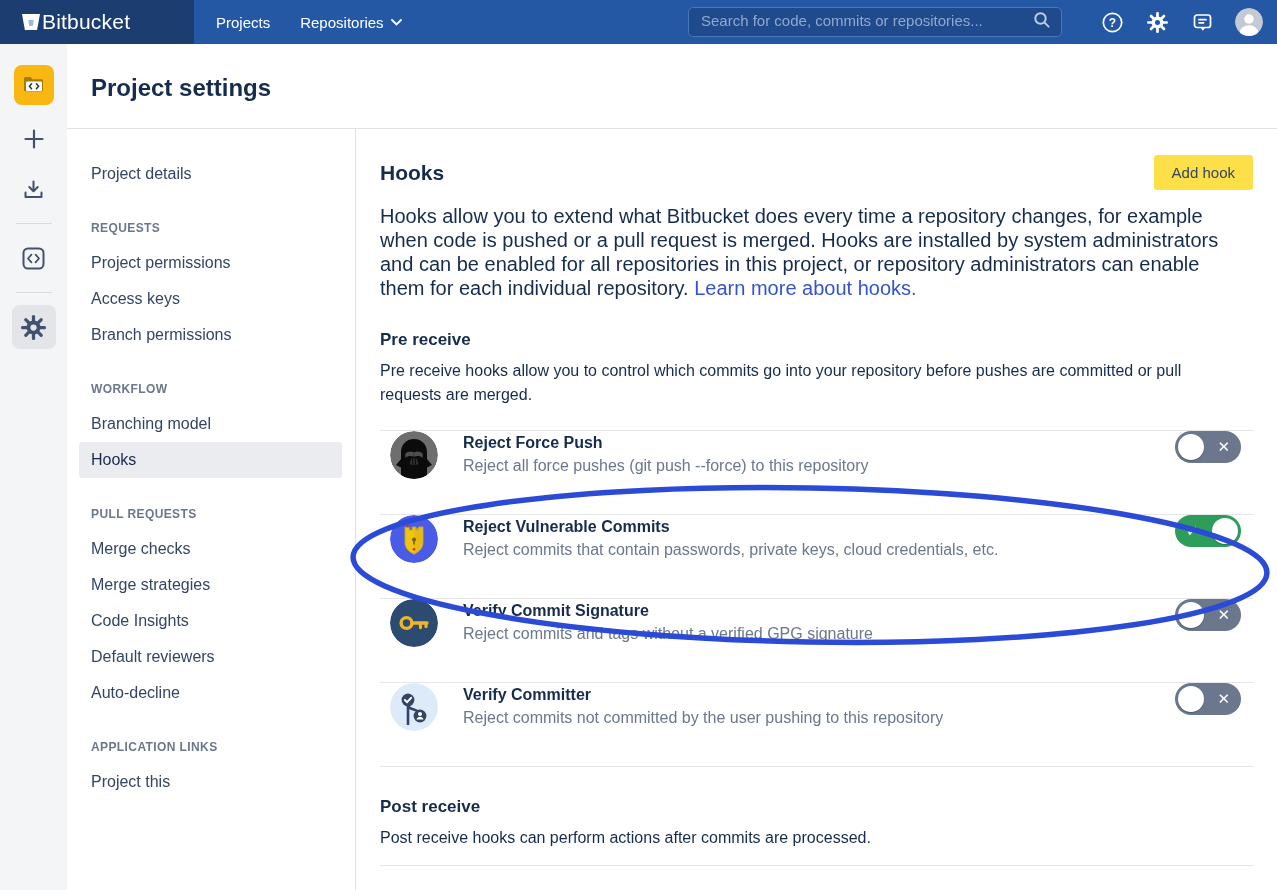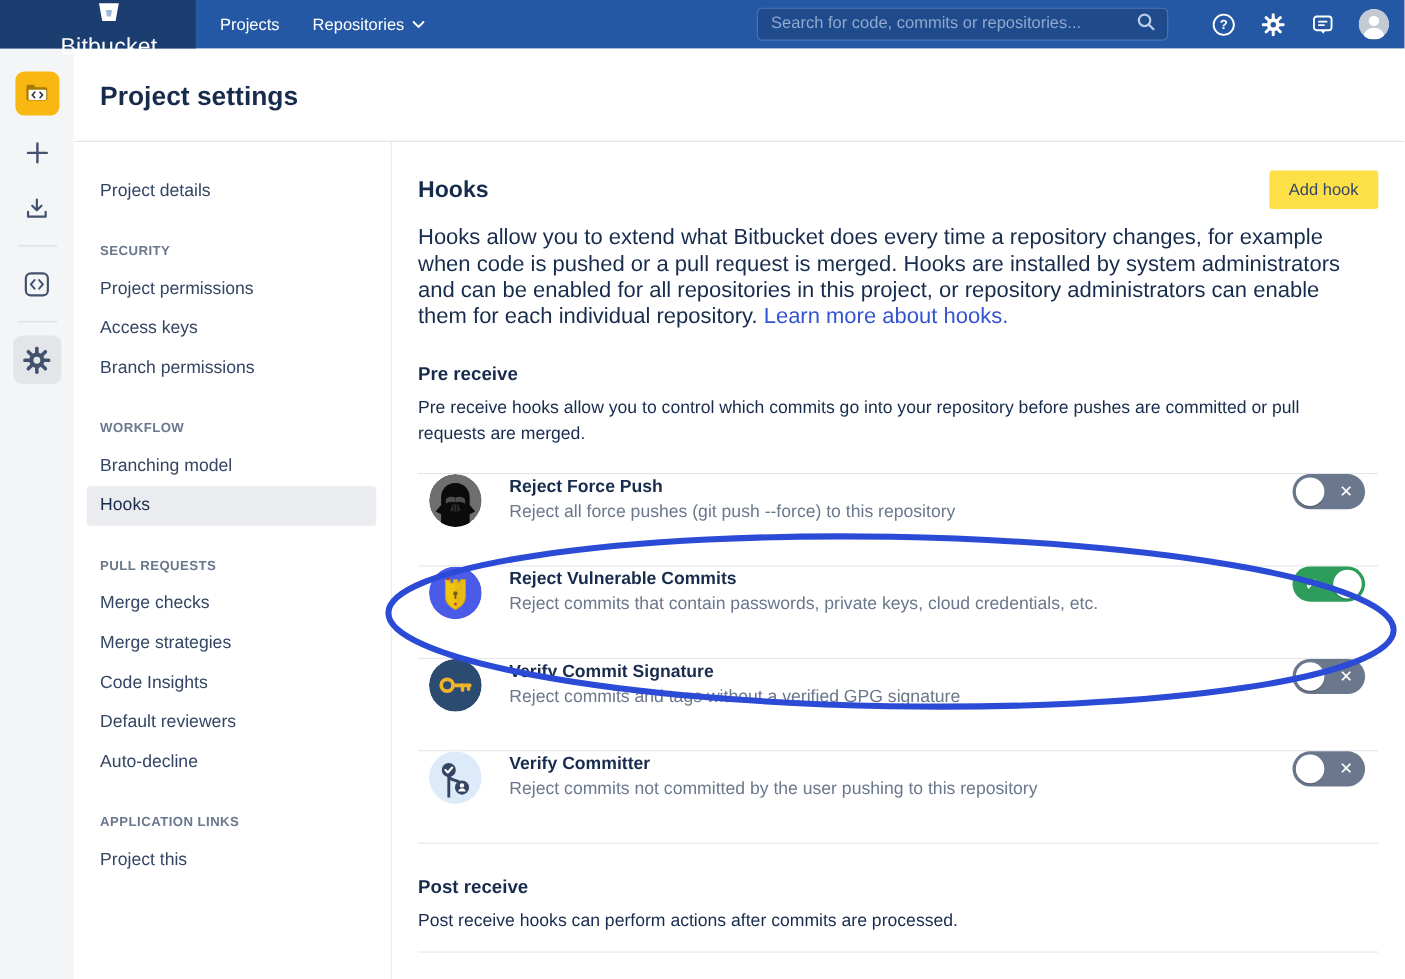--- a/index.html
+++ b/index.html
@@ -4,22 +4,22 @@
 <style>
   * { box-sizing: border-box; margin: 0; padding: 0; }
   html,body { width:1277px; height:890px; }
   body {
     position:relative; overflow:hidden; background:#fff;
     font-family:"Liberation Sans", sans-serif; color:#172B4D;
   }
   
   .navbar { position:absolute; top:0; left:0; width:1277px; height:44px;
     background:#2558A4; display:flex; align-items:center; z-index:20; }
-  .logo-block { width:178px; height:44px; background:#1B3D6F; display:flex;
-    align-items:center; padding-left:20px; gap:9px; cursor:pointer;flex-direction:column; }
+  .logo-block { width:194px; height:44px; background:#1B3D6F; display:flex;
+    align-items:center; padding-left:20px; cursor:pointer; }
   .brand { color:#fff; font-size:21px; font-weight:500; letter-spacing:.2px; }
   .nav-links { display:flex; align-items:center; gap:30px; margin-left:22px; }
   .nav-link { color:#fff; font-size:15px; font-weight:500; display:flex;
     align-items:center; gap:7px; cursor:pointer; }
   .search-box { position:absolute; left:688px; top:7px; width:374px; height:30px;
     background:#1F4A8C; border:1px solid #4976B8; border-radius:5px;
     display:flex; align-items:center; padding:0 10px 4px 12px; }
   .search-box input { flex:1; background:transparent; border:none; outline:none;
     color:#DCE7F5; font-size:15px; font-family:"Liberation Sans",sans-serif; }
   .search-box input::placeholder { color:#8FA9CE; }
@@ -213,21 +213,21 @@
   </div>
 </aside>
 
 <h1 class="page-title">Project settings</h1>
 <div class="h-divider"></div>
 <div class="v-divider"></div>
 
 <nav class="side-nav">
   <div class="side-item">Project details</div>
 
-  <div class="side-header">SECURITY</div>
+  <div class="side-header">REQUESTS</div>
   <div class="side-item">Project permissions</div>
   <div class="side-item">Access keys</div>
   <div class="side-item">Branch permissions</div>
 
   <div class="side-header">WORKFLOW</div>
   <div class="side-item">Branching model</div>
   <div class="side-item selected">Hooks</div>
 
   <div class="side-header">PULL REQUESTS</div>
   <div class="side-item">Merge checks</div>

